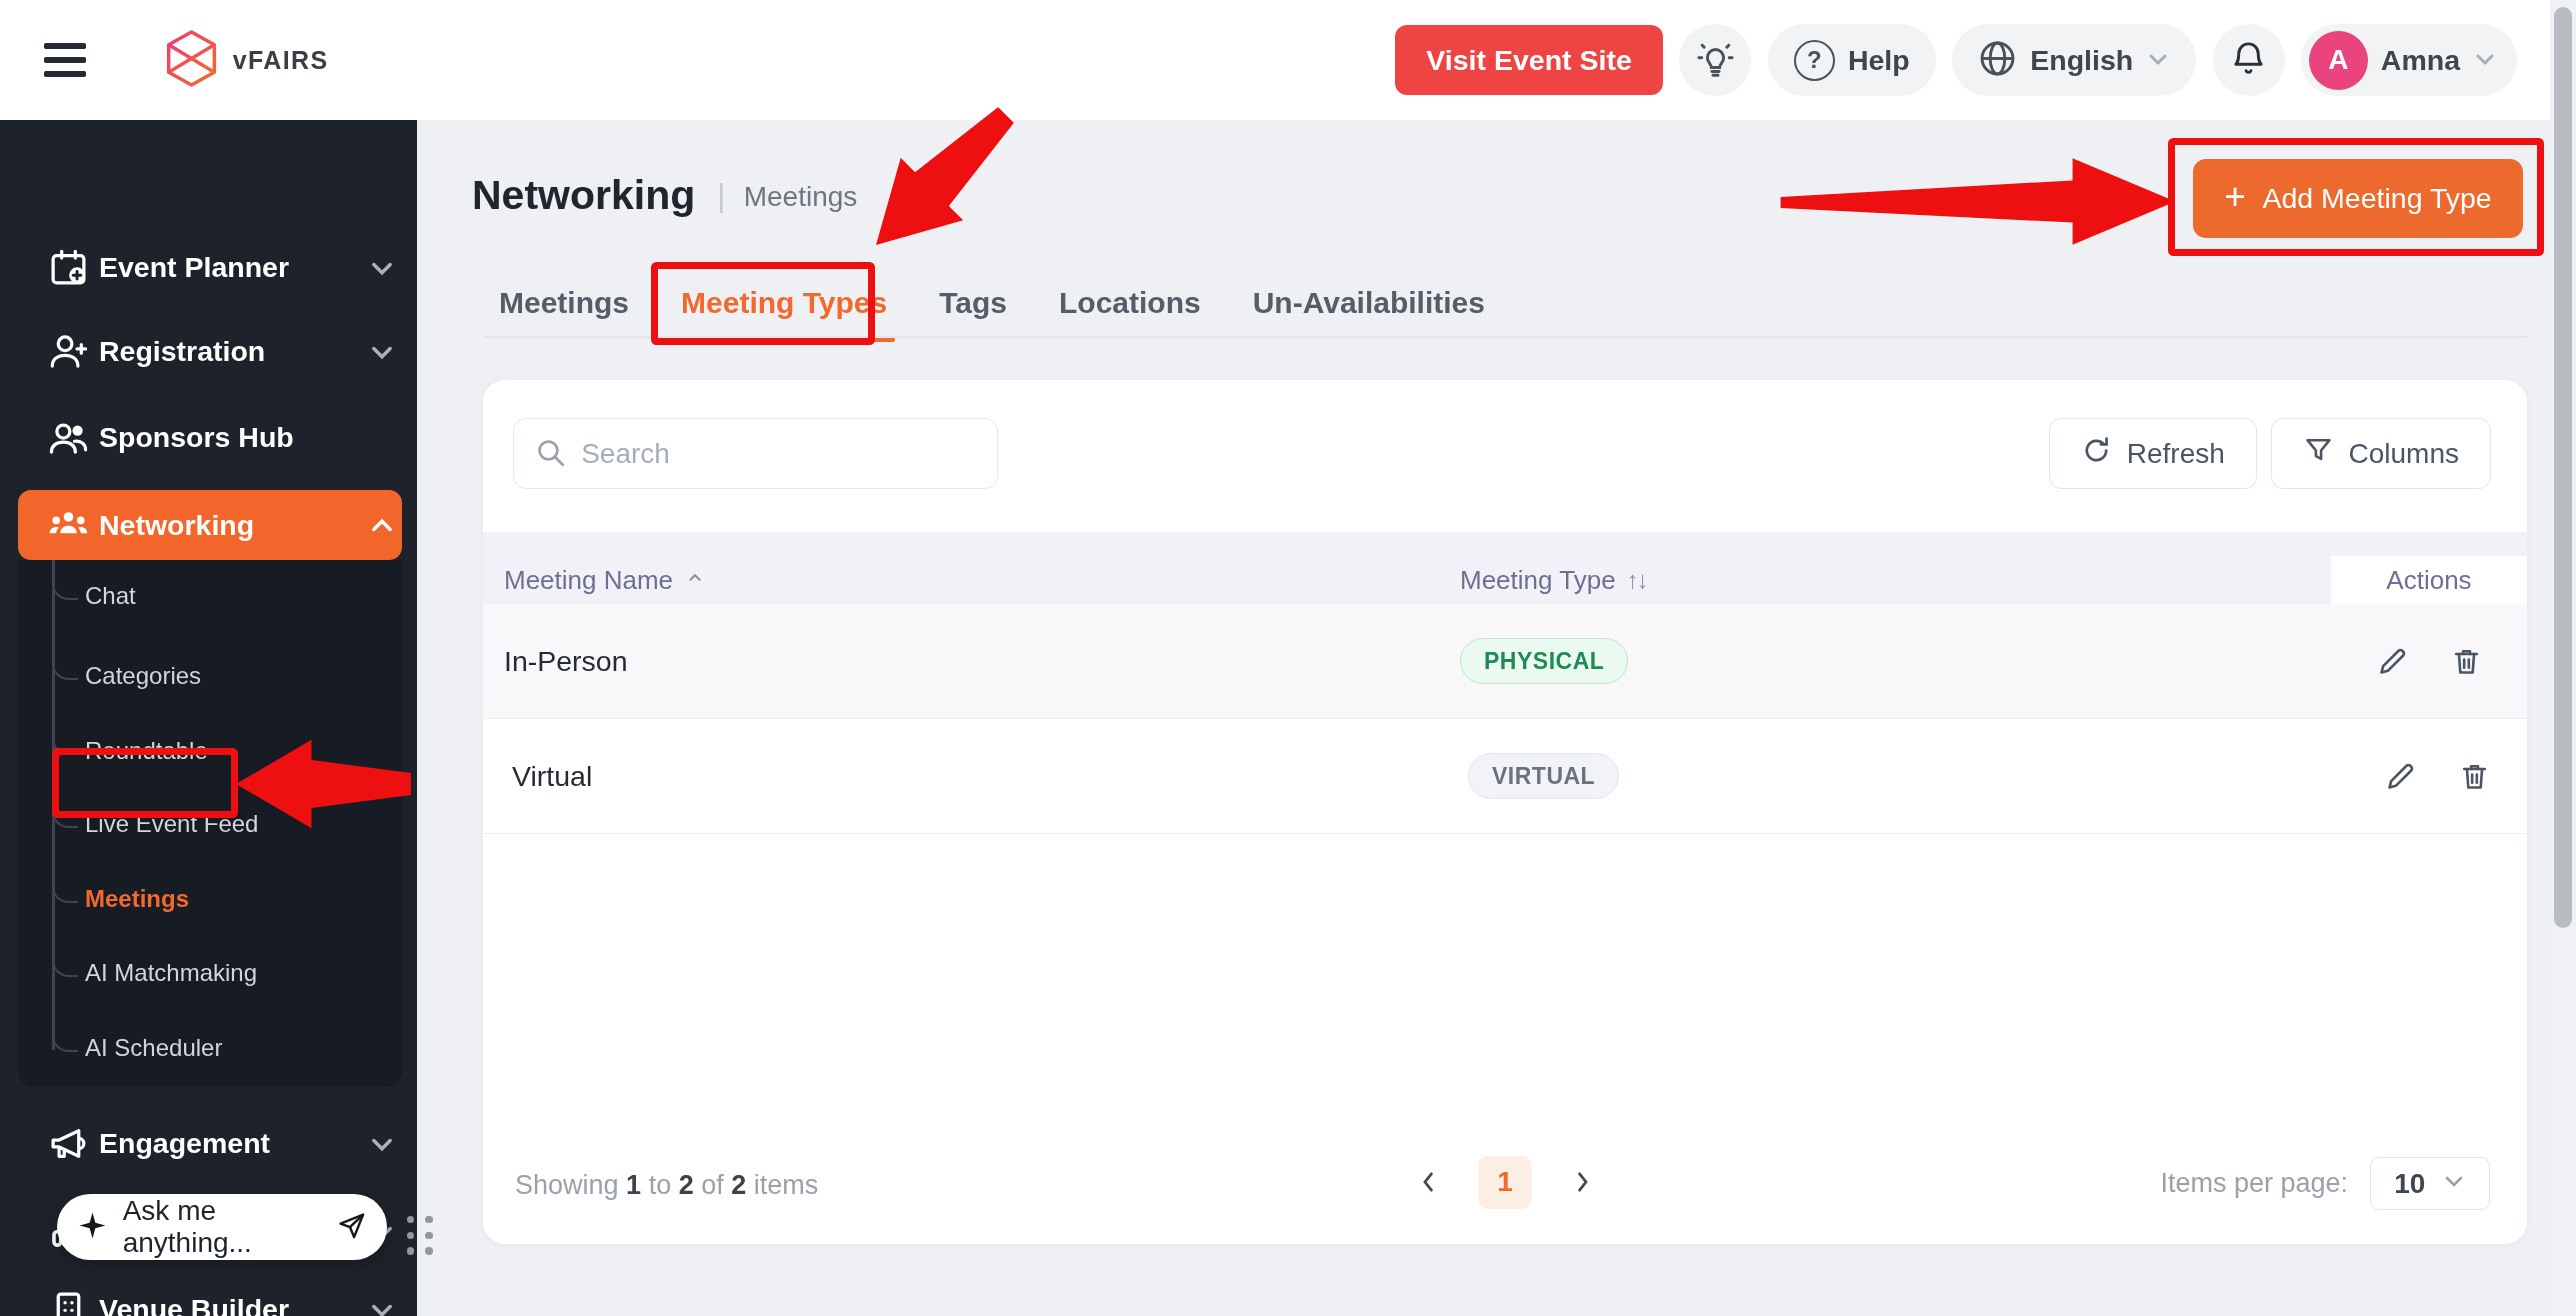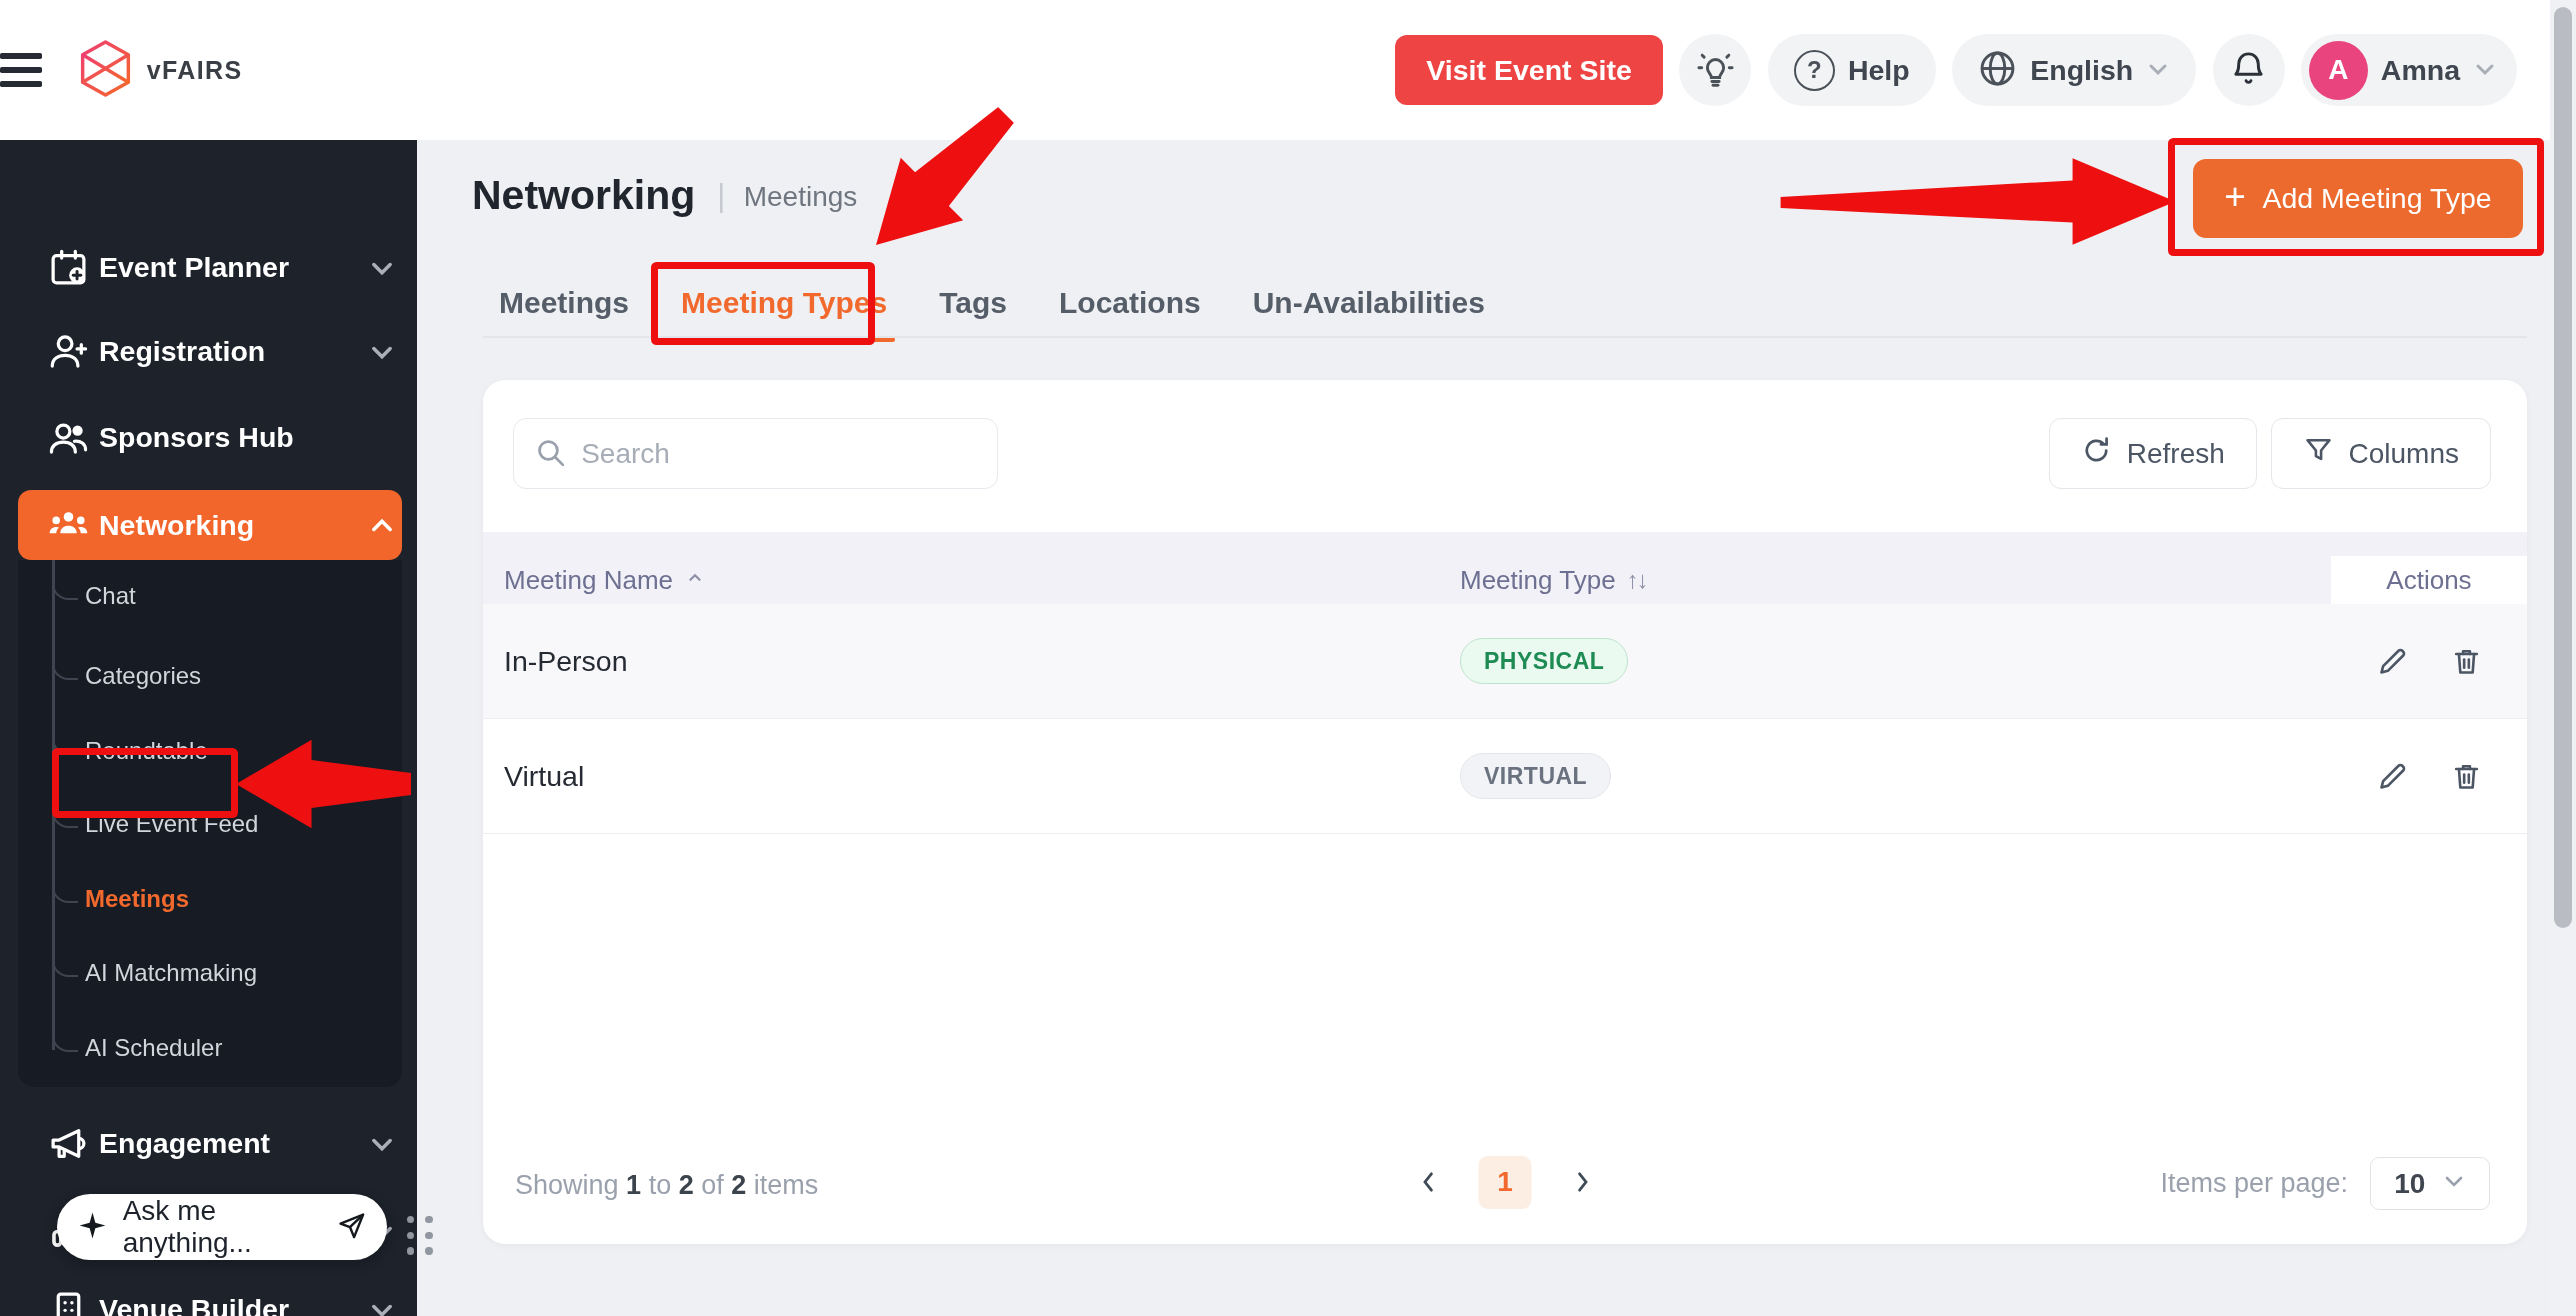--- a/index.html
+++ b/index.html
@@ -1,20 +1,20 @@
 <!DOCTYPE html>
 <html style="font-size:14.7px"><head>
 <meta charset="utf-8">
 <style>
   * { margin:0; padding:0; box-sizing:border-box; }
   body { font-family:"Liberation Sans", sans-serif; background:#d8dadf; }
   .screen { position:relative; width:2576px; height:1317px; background:#eef0f3; overflow:hidden; }
 
   
-  .topbar { position:absolute; left:0; top:0; width:2576px; height:140px; background:#ffffff; display:flex; align-items:center; z-index:10; }
+  .topbar { position:absolute; left:0; top:0; width:2576px; height:120px; background:#ffffff; display:flex; align-items:center; padding-left:44px; z-index:10;gap:42px; }
   .hamburger { width:42px; display:flex; flex-direction:column; gap:7.4px; cursor:pointer; }
   .hamburger div { height:6.4px; border-radius:1.8px; background:#262b33; }
   .logo-wrap { display:flex; align-items:center; gap:14.7px; margin-left:37px; }
   .brand-text { font-size:25px; font-weight:800; letter-spacing:1.4px; color:#3a3f46; }
   .top-right { margin-left:auto; margin-right:59px; display:flex; align-items:center; gap:16.6px; }
   .btn-orange { background:#ef4444; color:#fff; border:none; border-radius:12px; height:70px; padding:0 31px; font-size:28.5px; font-weight:600; font-family:inherit; cursor:pointer; }
   .circle-btn { width:72px; height:72px; border-radius:50%; background:#f2f3f5; display:flex; align-items:center; justify-content:center; cursor:pointer; }
   .pill { height:72px; border-radius:36px; background:#f2f3f5; display:flex; align-items:center; padding:0 26px; gap:13px; cursor:pointer; }
   .pill-label { font-size:28.5px; font-weight:600; color:#3f4650; }
   .user-pill { padding:0 20px 0 7.4px; }
@@ -440,21 +440,21 @@
                 <path d="M4.5 6.5 h15"></path>
                 <path d="M9.5 6.5 V4.5 h5 v2"></path>
                 <path d="M6.5 6.5 l1 13.5 h9 l1-13.5"></path>
                 <line x1="10.3" y1="10.5" x2="10.3" y2="16.5"></line>
                 <line x1="13.7" y1="10.5" x2="13.7" y2="16.5"></line>
               </svg>
           </button>
         </div>
       </div>
 
-      <div class="trow" style="top:339px;">
+      <div class="trow" style="top:339px;padding-left:8px;">
         <div class="td">Virtual</div>
         <div class="td">
           <span class="badge" data-variant="gray">VIRTUAL</span>
         </div>
         <div class="td actions">
           <button class="icon-btn">
             <svg width="33" height="33" viewBox="0 0 24 24" fill="none" stroke="#4b5563" stroke-width="1.9" stroke-linejoin="round">
                 <path d="M4 20 l1.2-4.6 L16.4 4.2 a1.9 1.9 0 0 1 2.7 0 l.7.7 a1.9 1.9 0 0 1 0 2.7 L8.6 18.8 Z"></path>
               </svg>
           </button>

